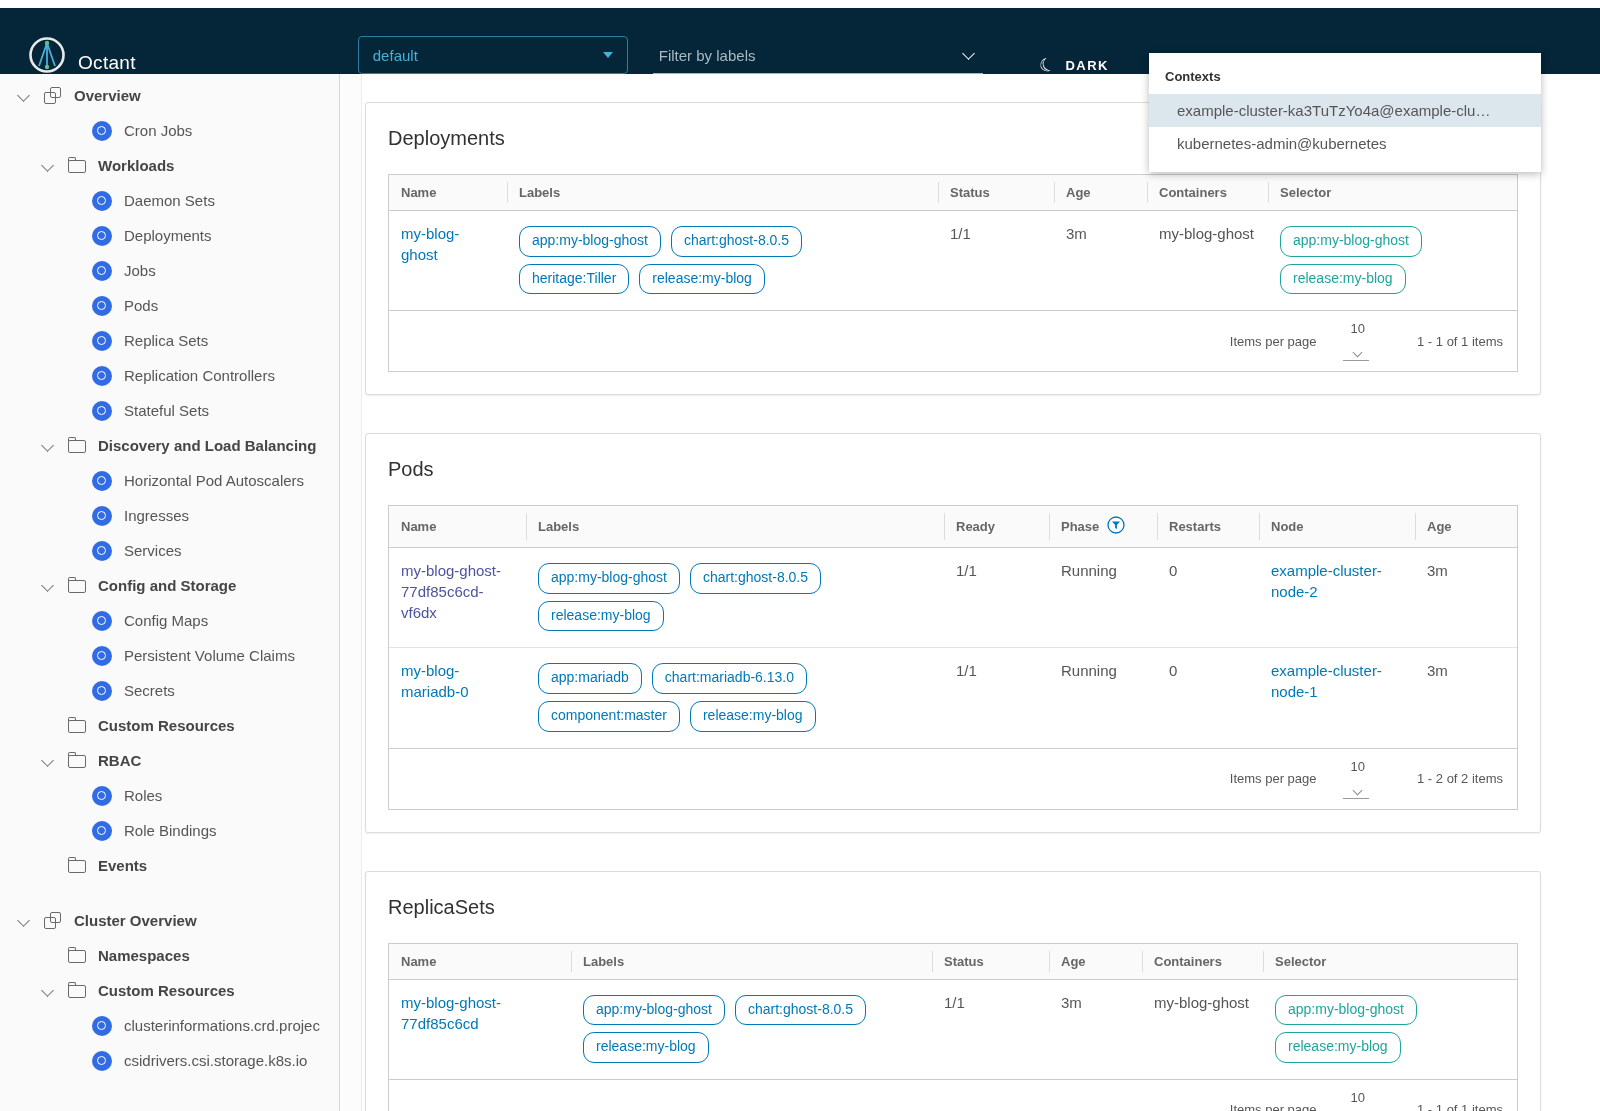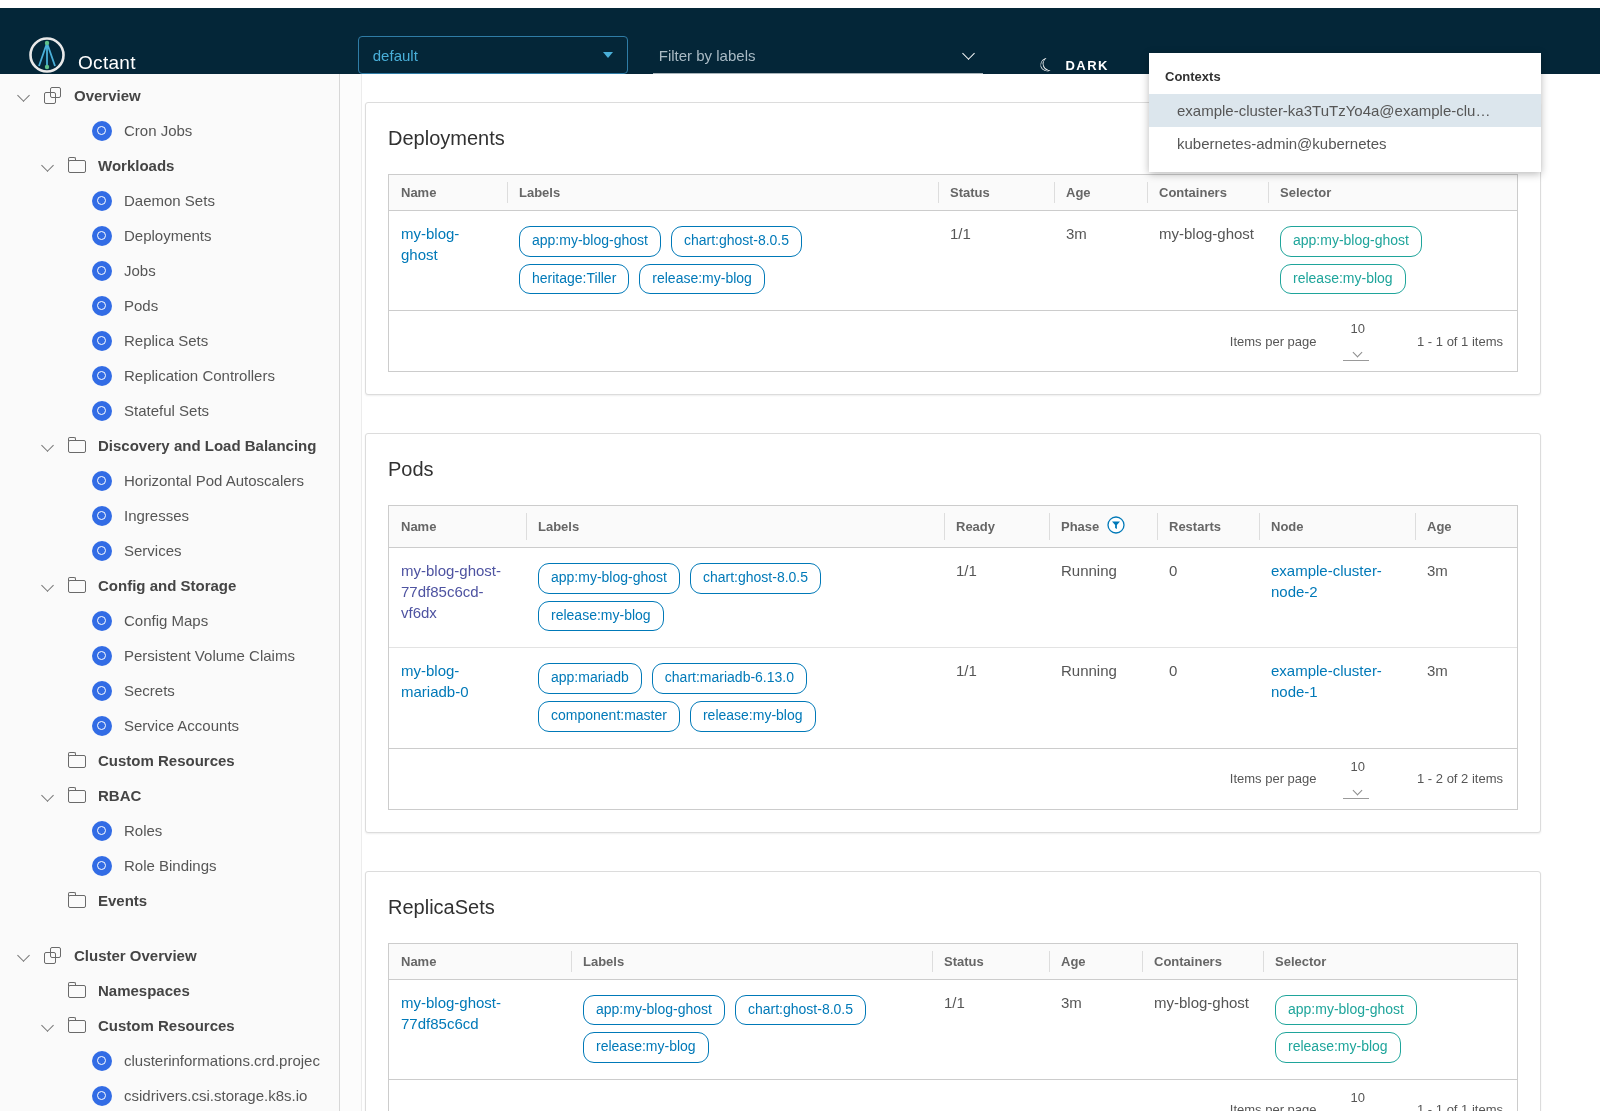--- a/index.html
+++ b/index.html
@@ -230,24 +230,20 @@
       <span class="side-label">Config Maps</span>
     </div>
     <div class="side-item lvl2">
       <span class="res-icon"></span>
       <span class="side-label">Persistent Volume Claims</span>
     </div>
     <div class="side-item lvl2">
       <span class="res-icon"></span>
       <span class="side-label">Secrets</span>
     </div>
-    <div class="side-item lvl2">
-      <span class="res-icon"></span>
-      <span class="side-label">Service Accounts</span>
-    </div>
     <div class="side-item lvl1 bold">
       <span class="chev hidden-chev"></span>
       <span class="folder-icon"></span>
       <span class="side-label">Custom Resources</span>
     </div>
     <div class="side-item lvl1 bold">
       <span class="chev"></span>
       <span class="folder-icon"></span>
       <span class="side-label">RBAC</span>
     </div>

